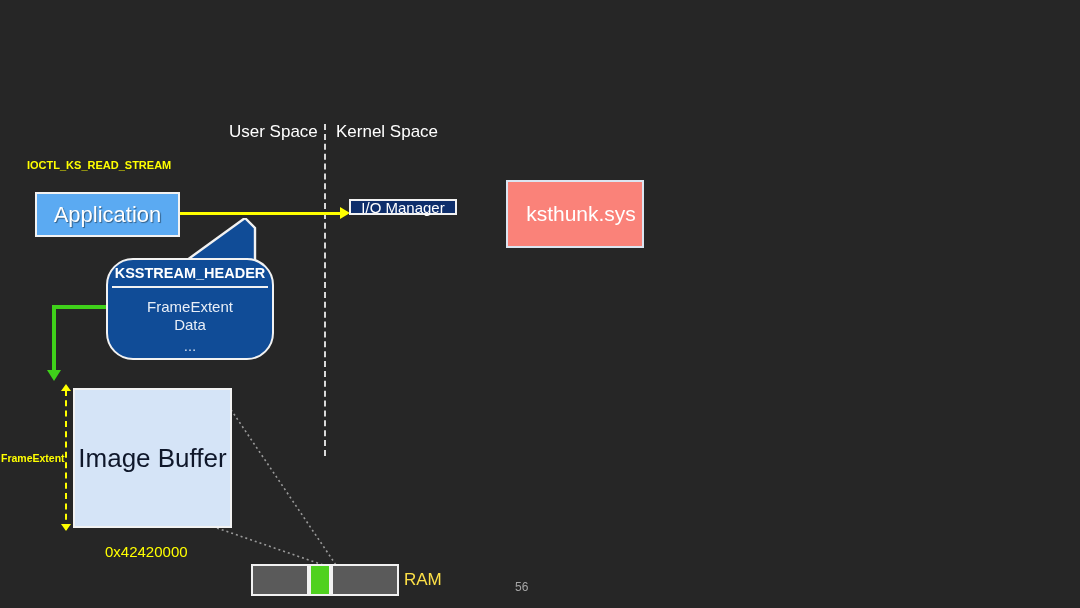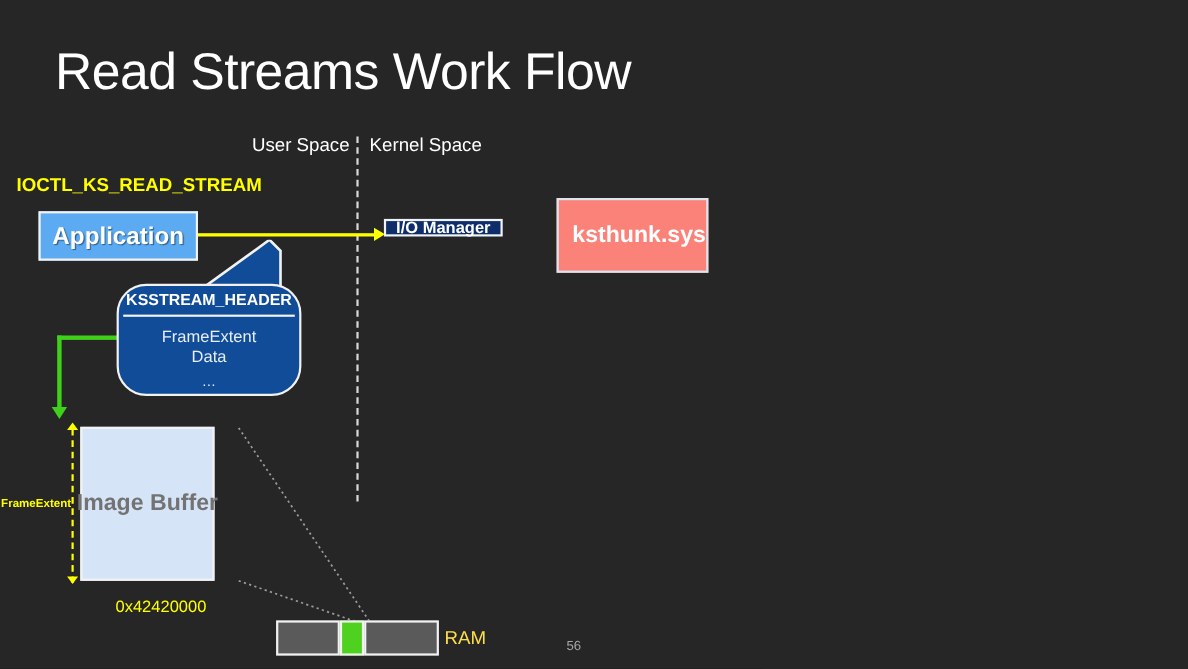--- a/index.html
+++ b/index.html
@@ -45,38 +45,37 @@
     left: 324px;
     top: 124px;
     width: 0px;
     height: 332px;
     border-left: 2px dashed #d9d9d9;
   }
 
   
   #ioctl-label {
     position: absolute;
-    left: 15px;
+    left: 27px;
     top: 159px;
-    font-size: 17px;
+    font-size: 11px;
     font-weight: bold;
     color: #ffff00;
     white-space: nowrap;
   }
 
   
   .box {
     position: absolute;
     box-sizing: border-box;
     display: flex;
     align-items: center;
     justify-content: center;
     color: #ffffff;
     white-space: nowrap;
-    font-weight: bold;
   }
 
   #application-box {
     left: 35px;  top: 192px;
     width: 145px; height: 45px;
     background: #5BAAF2;
     border: 2px solid #f2f2f2;
     font-size: 22px;
     text-shadow: 1px 1px 1px rgba(0,0,0,0.45);
   }
@@ -102,25 +101,25 @@
     left: 694px; top: 180px;
     width: 137px; height: 68px;
     background: #FB4637;
     border: 2px solid #dbe5f1;
     font-size: 19px;
   }
 
   
   #image-buffer-box {
     left: 73px; top: 388px;
-    width: 122px; height: 140px;
+    width: 159px; height: 140px;
     background: #D5E4F7;
     border: 2px solid #f2f2f2;
-    color: #737373;
-    font-size: 21px;
+    color: #0f172a;
+    font-size: 26px;
   }
 
   #buffer-address {
     position: absolute;
     left: 105px; top: 543px;
     font-size: 15px;
     color: #ffff00;
     white-space: nowrap;
   }
 
@@ -274,21 +273,20 @@
     left: 515px; top: 580px;
     font-size: 12px;
     color: #a6a6a6;
   }
 </style>
 </head>
 <body>
 
 <div id="slide">
 
-  <div id="slide-title">Read Streams Work Flow</div>
 
   <div class="space-label" id="user-space-label">User Space</div>
   <div class="space-label" id="kernel-space-label">Kernel Space</div>
 
   <div id="space-divider"></div>
 
   <svg id="dotted-connectors">
     <line x1="217" y1="389" x2="336" y2="565" stroke="#9a9a9a" stroke-width="1.6" stroke-dasharray="2,3"></line>
     <line x1="217" y1="528" x2="326" y2="566" stroke="#9a9a9a" stroke-width="1.6" stroke-dasharray="2,3"></line>
   </svg>

